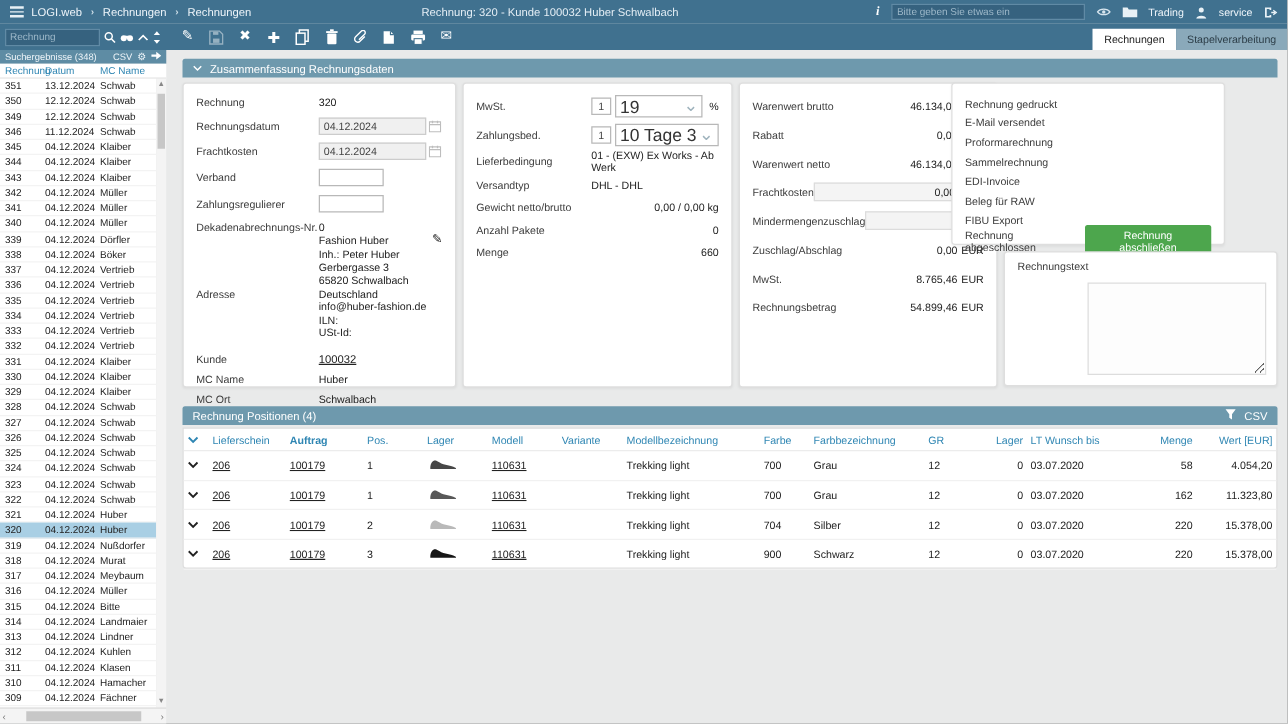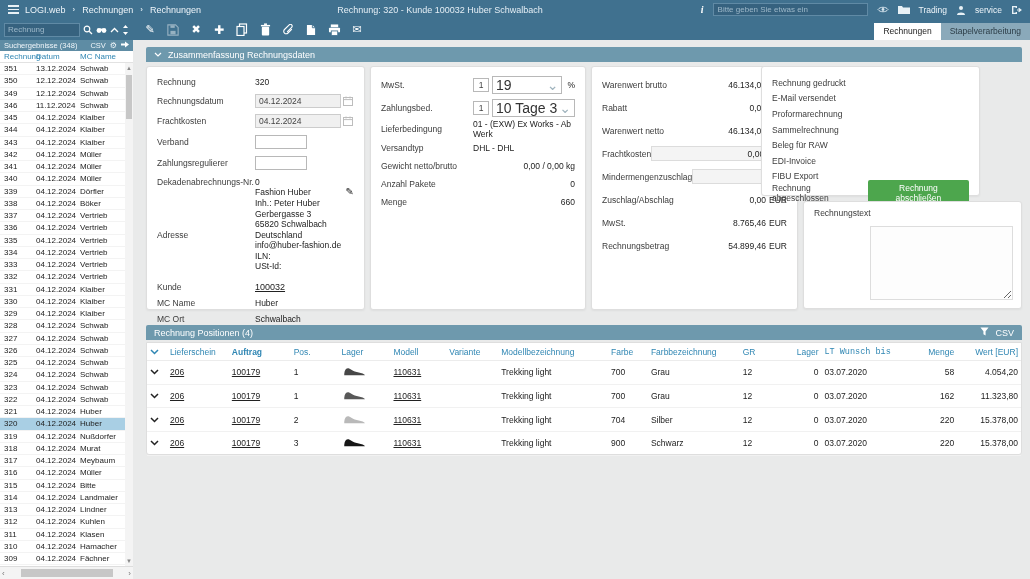--- a/index.html
+++ b/index.html
@@ -618,22 +618,22 @@
         <span class="munit">EUR</span>
       </div>
     </div>
 
   <div class="panel" id="p4">
     <div id="flags">
         <div class="flagrow">Rechnung gedruckt</div>
         <div class="flagrow">E-Mail versendet</div>
         <div class="flagrow">Proformarechnung</div>
         <div class="flagrow">Sammelrechnung</div>
+        <div class="flagrow">EDI-Invoice</div>
         <div class="flagrow">Beleg für RAW</div>
-        <div class="flagrow">EDI-Invoice</div>
         <div class="flagrow">FIBU Export</div>
       </div>
     <div class="btnrow">
       <span class="flagrow" style="height:auto">Rechnung abgeschlossen</span>
       <button class="greenbtn">Rechnung abschließen</button>
     </div>
   </div>
 
   <div class="panel" id="p5">
     <span class="flabel">Rechnungstext</span>
@@ -659,21 +659,21 @@
         <span class="cell" style="width: 62px; font-weight: bold;">Auftrag</span>
         <span class="cell" style="width: 48px;">Pos.</span>
         <span class="cell" style="width: 52px;">Lager</span>
         <span class="cell" style="width: 56px;">Modell</span>
         <span class="cell" style="width: 52px;">Variante</span>
         <span class="cell" style="width: 110px;">Modellbezeichnung</span>
         <span class="cell" style="width: 40px;">Farbe</span>
         <span class="cell" style="width: 92px;">Farbbezeichnung</span>
         <span class="cell" style="width: 40px;">GR</span>
         <span class="cell" style="width: 42px; text-align: right;">Lager</span>
-        <span class="cell" style="width: 78px; font-family: Liberation Mono, monospace;">LT Wunsch bis</span>
+        <span class="cell" style="width: 78px;">LT Wunsch bis</span>
         <span class="cell" style="width: 58px; text-align: right;">Menge</span>
         <span class="cell" style="width: 64px; text-align: right;">Wert [EUR]</span>
       </div>
       <div class="trow">
         <span class="cell" style="width: 20px;"><svg width="9" height="6" viewBox="0 0 9 6">
             <path d="M1 1 L4.5 4.5 L8 1" stroke="#222" stroke-width="1.5" fill="none"></path>
           </svg></span>
         <span class="cell" style="width: 62px;"><span class="ulink">206</span></span>
         <span class="cell" style="width: 62px;"><span class="ulink">100179</span></span>
         <span class="cell" style="width: 48px;">1</span>

